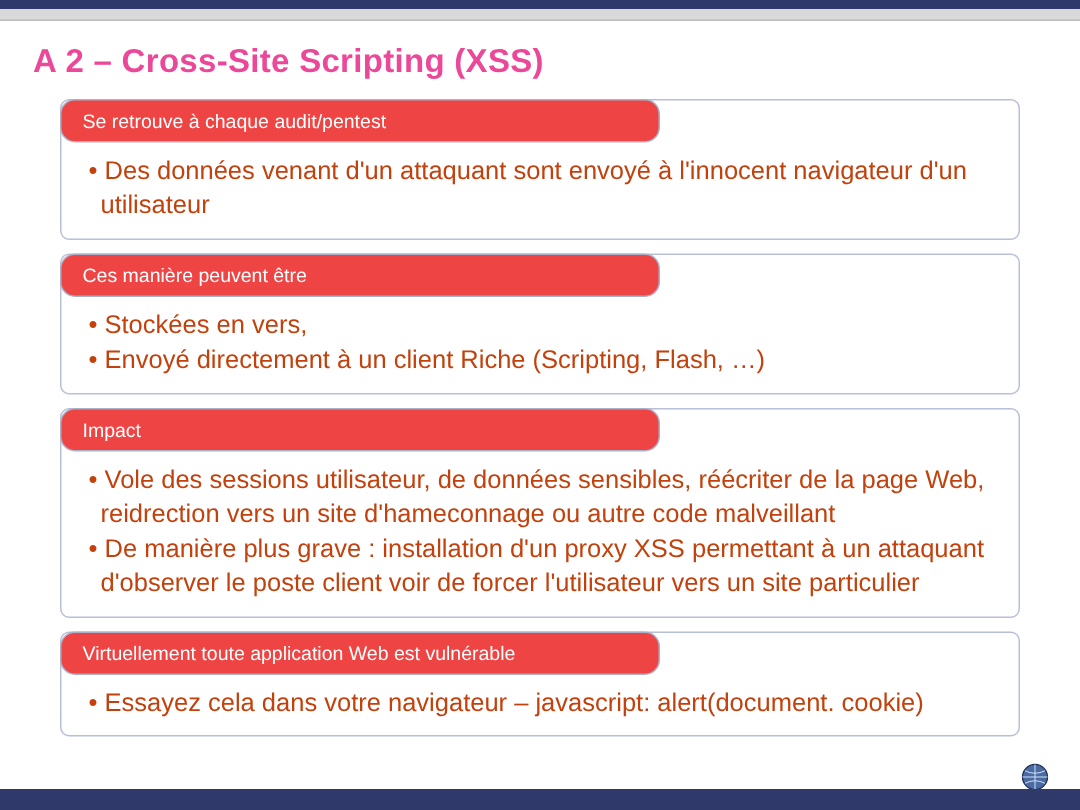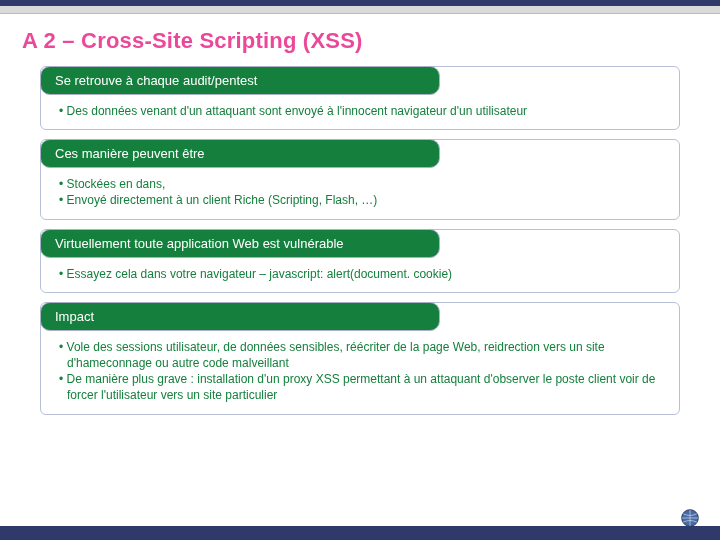--- a/index.html
+++ b/index.html
@@ -41,34 +41,34 @@
   }
   .group {
     border: 1px solid #b8c0d8;
     border-radius: 6px;
     margin-bottom: 9px;
     overflow: visible;
     position: relative;
     background: #fff;
   }
   .pill {
-    background: #15803d;
+    background: #ef4444;
     color: #fff;
     font-size: 13px;
     padding: 6px 14px 6px 14px;
     border-radius: 10px;
     border: 1px solid #aab0c8;
     display: inline-block;
     min-width: 400px;
     margin: -1px 0 0 -1px;
   }
   .body {
     padding: 8px 12px 10px 18px;
-    font-size: 12px;
-    color: #15803d;
+    font-size: 17px;
+    color: #c2410c;
     line-height: 1.35;
   }
   .body .bullet {
     text-indent: -8px;
     padding-left: 8px;
   }
   .body .bullet::before {
     content: "• ";
   }
   .bottom-bar {
@@ -99,37 +99,37 @@
   <div class="group">
     <div class="pill">Se retrouve à chaque audit/pentest</div>
     <div class="body">
       <div class="bullet">Des données venant d'un attaquant sont envoyé à l'innocent navigateur d'un utilisateur</div>
     </div>
   </div>
 
   <div class="group">
     <div class="pill">Ces manière peuvent être</div>
     <div class="body">
-      <div class="bullet">Stockées en dans,</div>
+      <div class="bullet">Stockées en vers,</div>
       <div class="bullet">Envoyé directement à un client Riche (Scripting, Flash, …)</div>
-    </div>
-  </div>
-
-  <div class="group">
-    <div class="pill">Virtuellement toute application Web est vulnérable</div>
-    <div class="body">
-      <div class="bullet">Essayez cela dans votre navigateur – javascript: alert(document. cookie)</div>
     </div>
   </div>
 
   <div class="group">
     <div class="pill">Impact</div>
     <div class="body">
       <div class="bullet">Vole des sessions utilisateur, de données sensibles, réécriter de la page Web, reidrection vers un site d'hameconnage ou autre code malveillant</div>
       <div class="bullet">De manière plus grave : installation d'un proxy XSS permettant à un attaquant d'observer le poste client voir de forcer l'utilisateur vers un site particulier</div>
+    </div>
+  </div>
+
+  <div class="group">
+    <div class="pill">Virtuellement toute application Web est vulnérable</div>
+    <div class="body">
+      <div class="bullet">Essayez cela dans votre navigateur – javascript: alert(document. cookie)</div>
     </div>
   </div>
 
 </div>
 
 <div class="globe">
   <svg viewBox="0 0 24 24">
     <circle cx="12" cy="12" r="10" fill="#4a6aa0" stroke="#1a2a50" stroke-width="1"></circle>
     <path d="M2 12 h20 M12 2 v20 M4 7 q8 4 16 0 M4 17 q8 -4 16 0" stroke="#cfe0ff" stroke-width="0.8" fill="none"></path>
   </svg>

